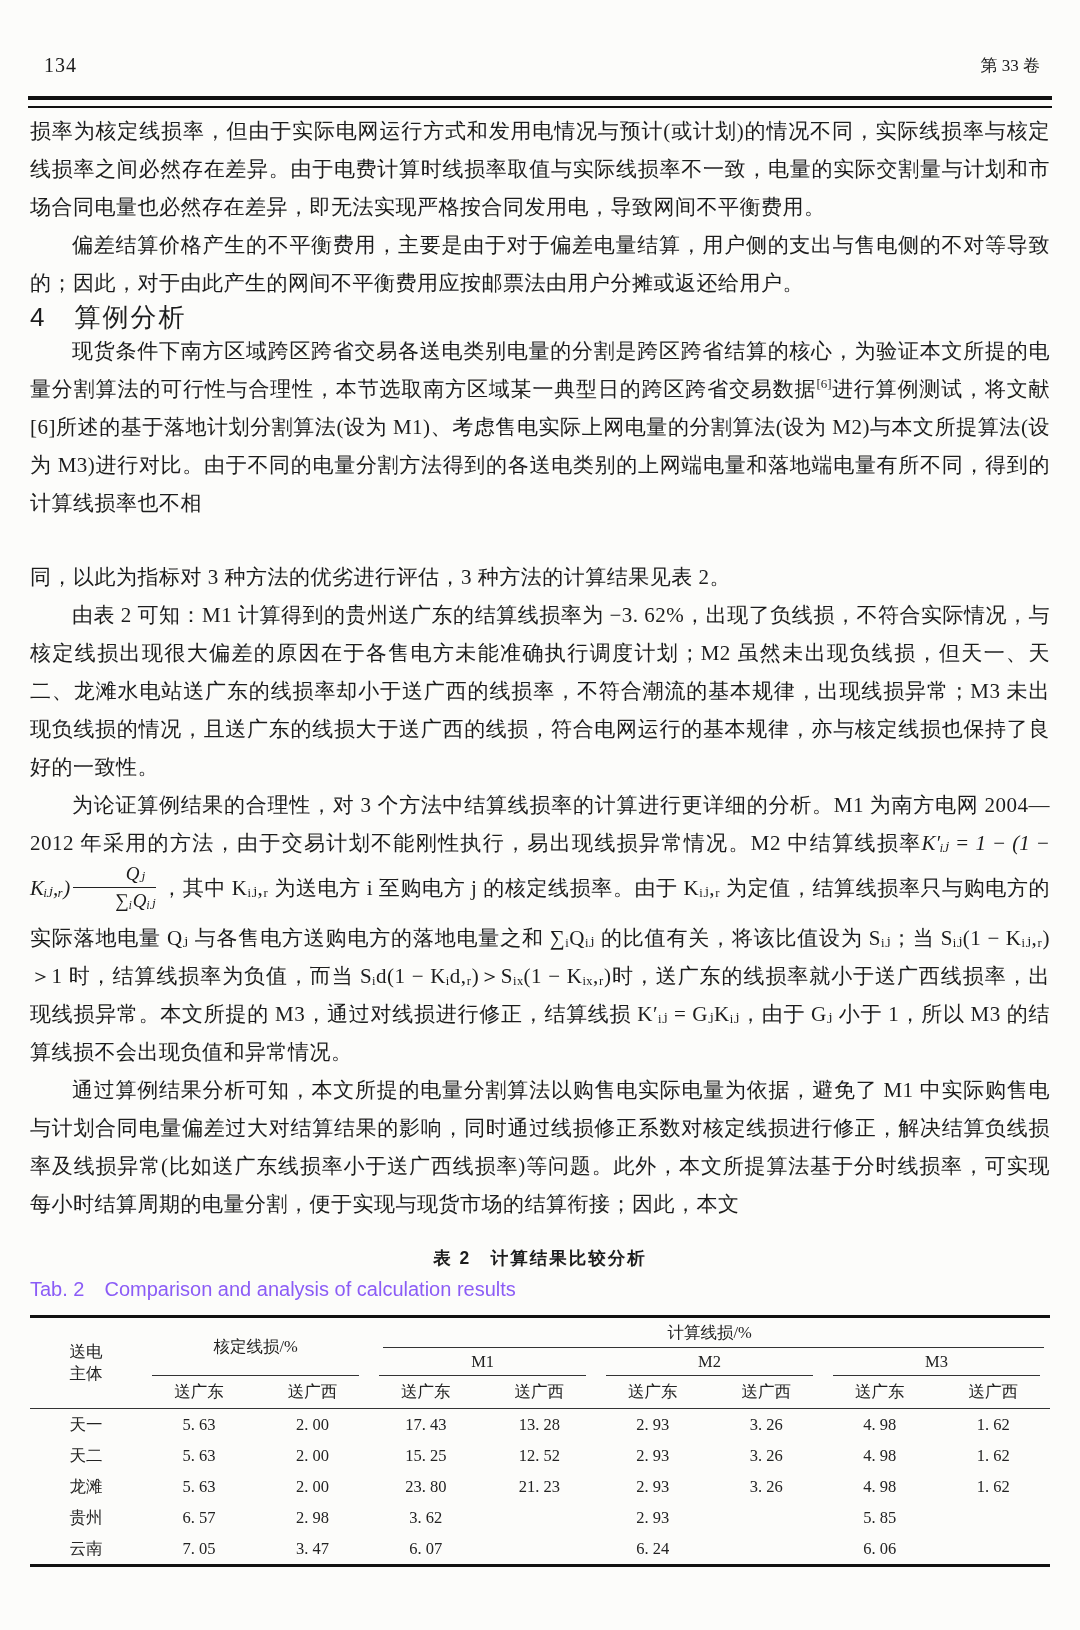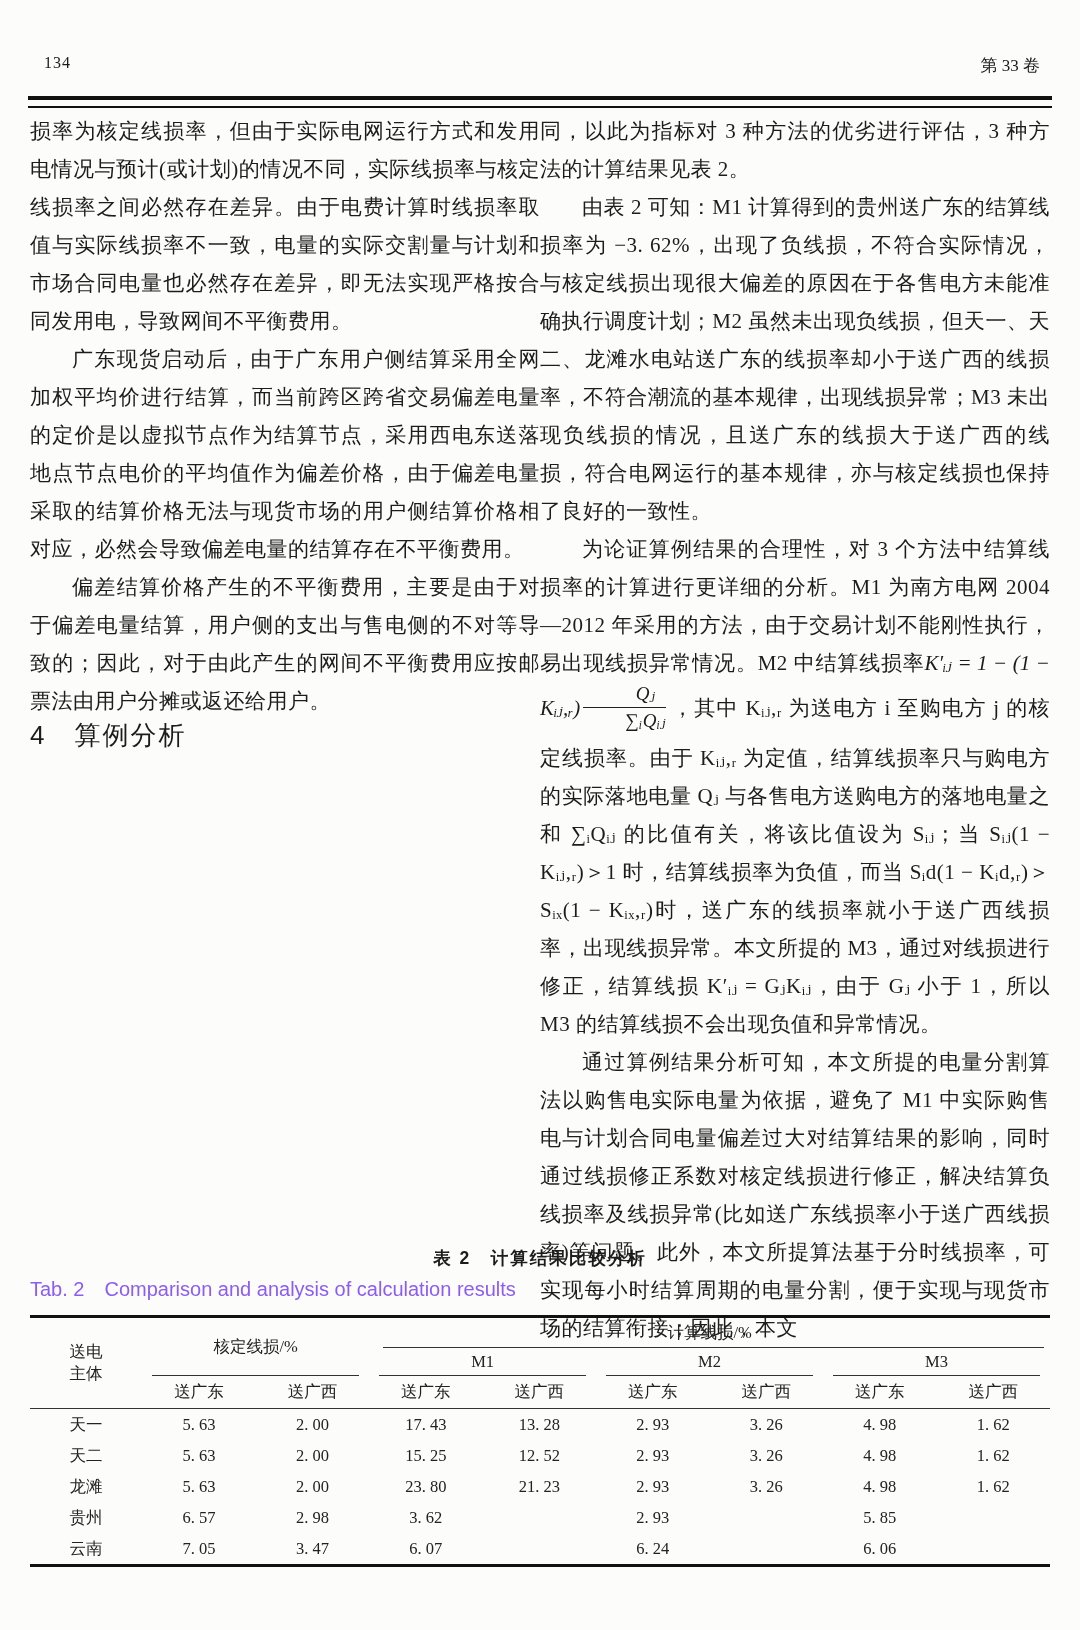--- a/index.html
+++ b/index.html
@@ -9,32 +9,32 @@
     margin:0 auto;
     background:#fcfcfa;
     color:#1c1c1c;
     font-family:"Liberation Serif","DejaVu Serif",serif;
     overflow:hidden;
   }
   
   .running-head {
     position:absolute; top:48px; left:40px; right:40px; height:34px;
   }
-  .rh-page { position:absolute; left:4px; top:6px; font-size:16px; letter-spacing:1px; }
+  .rh-page { position:absolute; left:4px; top:6px; font-size:20px; letter-spacing:1px; }
   .rh-title { position:absolute; left:0; right:0; top:2px; text-align:center;
               font-size:22px; letter-spacing:16px; }
   .rh-vol { position:absolute; right:0; top:6px; font-size:17px; }
   .head-rule {
     position:absolute; top:96px; left:28px; right:28px; height:6px;
     border-top:4px solid #111; border-bottom:2px solid #111;
   }
   
   .columns {
     position:absolute; top:112px; left:30px; right:30px;
-    display:flex; 
+    display:flex; gap:36px;flex-direction:column;
   }
   .col { flex:1; font-size:21px; line-height:38px; text-align:justify; letter-spacing:0.5px; }
   .col p { margin:0; }
   .indent { text-indent:2em; }
   .subhead { font-size:21px; line-height:40px; margin:0; }
   .sechead {
     font-family:"Liberation Sans","DejaVu Sans",sans-serif;
     font-weight:400; font-size:26px; line-height:30px;
     margin:18px 0 16px 0; text-indent:0; letter-spacing:2px;
   }
@@ -89,23 +89,23 @@
   <div class="running-head">
     <span class="rh-page">134</span>
     <span class="rh-vol">第 33 卷</span>
   </div>
   <div class="head-rule"></div>
 
   <div class="columns">
 
     <div class="col">
       <p>损率为核定线损率，但由于实际电网运行方式和发用电情况与预计(或计划)的情况不同，实际线损率与核定线损率之间必然存在差异。由于电费计算时线损率取值与实际线损率不一致，电量的实际交割量与计划和市场合同电量也必然存在差异，即无法实现严格按合同发用电，导致网间不平衡费用。</p>
-      <p class="indent">广东现货启动后，由于广东用户侧结算采用全网加权平均价进行结算，而当前跨区跨省交易偏差电量的定价是以虚拟节点作为结算节点，采用西电东送落地点节点电价的平均值作为偏差价格，由于偏差电量采取的结算价格无法与现货市场的用户侧结算价格相对应，必然会导致偏差电量的结算存在不平衡费用。</p>
       <p class="indent">偏差结算价格产生的不平衡费用，主要是由于对于偏差电量结算，用户侧的支出与售电侧的不对等导致的；因此，对于由此产生的网间不平衡费用应按邮票法由用户分摊或返还给用户。</p>
       <p class="sechead">4　算例分析</p>
+      <p class="indent"><span>现货条件下南方区域跨区跨省交易各送电类别电量的分割是跨区跨省结算的核心，为验证本文所提的电量分割算法的可行性与合理性，本节选取南方区域某一典型日的跨区跨省交易数据</span><sup class="ref">[6]</sup><span>进行算例测试，将文献[6]所述的基于落地计划分割算法(设为 M1)、考虑售电实际上网电量的分割算法(设为 M2)与本文所提算法(设为 M3)进行对比。由于不同的电量分割方法得到的各送电类别的上网端电量和落地端电量有所不同，得到的计算线损率也不相</span></p>
     </div>
 
     <div class="col">
       <p>同，以此为指标对 3 种方法的优劣进行评估，3 种方法的计算结果见表 2。</p>
       <p class="indent">由表 2 可知：M1 计算得到的贵州送广东的结算线损率为 −3. 62%，出现了负线损，不符合实际情况，与核定线损出现很大偏差的原因在于各售电方未能准确执行调度计划；M2 虽然未出现负线损，但天一、天二、龙滩水电站送广东的线损率却小于送广西的线损率，不符合潮流的基本规律，出现线损异常；M3 未出现负线损的情况，且送广东的线损大于送广西的线损，符合电网运行的基本规律，亦与核定线损也保持了良好的一致性。</p>
       <p class="indent"><span>为论证算例结果的合理性，对 3 个方法中结算线损率的计算进行更详细的分析。M1 为南方电网 2004—2012 年采用的方法，由于交易计划不能刚性执行，易出现线损异常情况。M2 中结算线损率</span><span class="math">K′ᵢⱼ = 1 − (1 − Kᵢⱼ,ᵣ)</span><span class="frac"><span class="num">Qⱼ</span><span class="den">∑ᵢQᵢⱼ</span></span><span>，其中 Kᵢⱼ,ᵣ 为送电方 i 至购电方 j 的核定线损率。由于 Kᵢⱼ,ᵣ 为定值，结算线损率只与购电方的实际落地电量 Qⱼ 与各售电方送购电方的落地电量之和 ∑ᵢQᵢⱼ 的比值有关，将该比值设为 Sᵢⱼ；当 Sᵢⱼ(1 − Kᵢⱼ,ᵣ)＞1 时，结算线损率为负值，而当 Sᵢd(1 − Kᵢd,ᵣ)＞Sᵢₓ(1 − Kᵢₓ,ᵣ)时，送广东的线损率就小于送广西线损率，出现线损异常。本文所提的 M3，通过对线损进行修正，结算线损 K′ᵢⱼ = GⱼKᵢⱼ，由于 Gⱼ 小于 1，所以 M3 的结算线损不会出现负值和异常情况。</span></p>
       <p class="indent">通过算例结果分析可知，本文所提的电量分割算法以购售电实际电量为依据，避免了 M1 中实际购售电与计划合同电量偏差过大对结算结果的影响，同时通过线损修正系数对核定线损进行修正，解决结算负线损率及线损异常(比如送广东线损率小于送广西线损率)等问题。此外，本文所提算法基于分时线损率，可实现每小时结算周期的电量分割，便于实现与现货市场的结算衔接；因此，本文</p>
     </div>
 
   </div>

